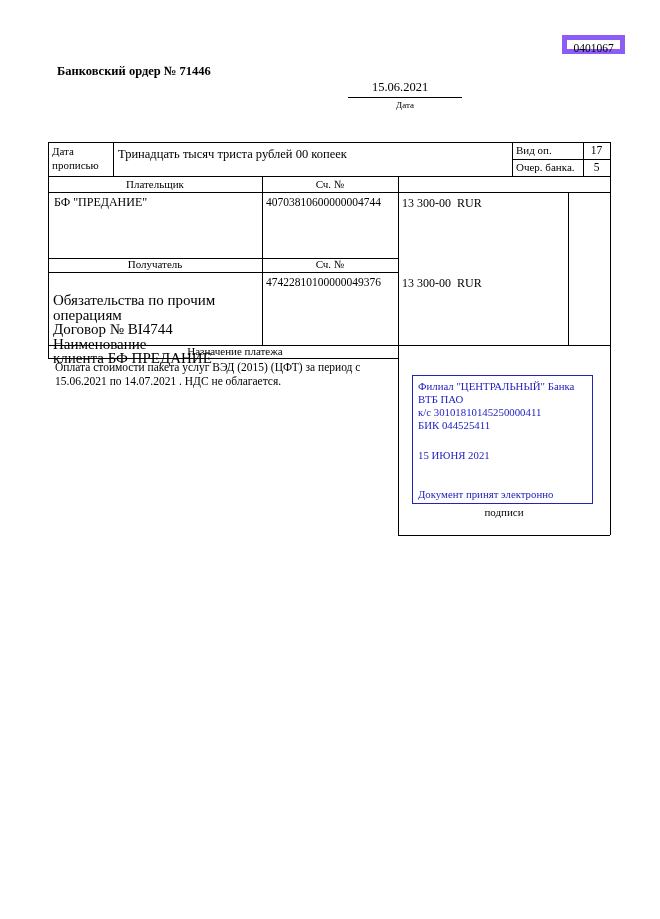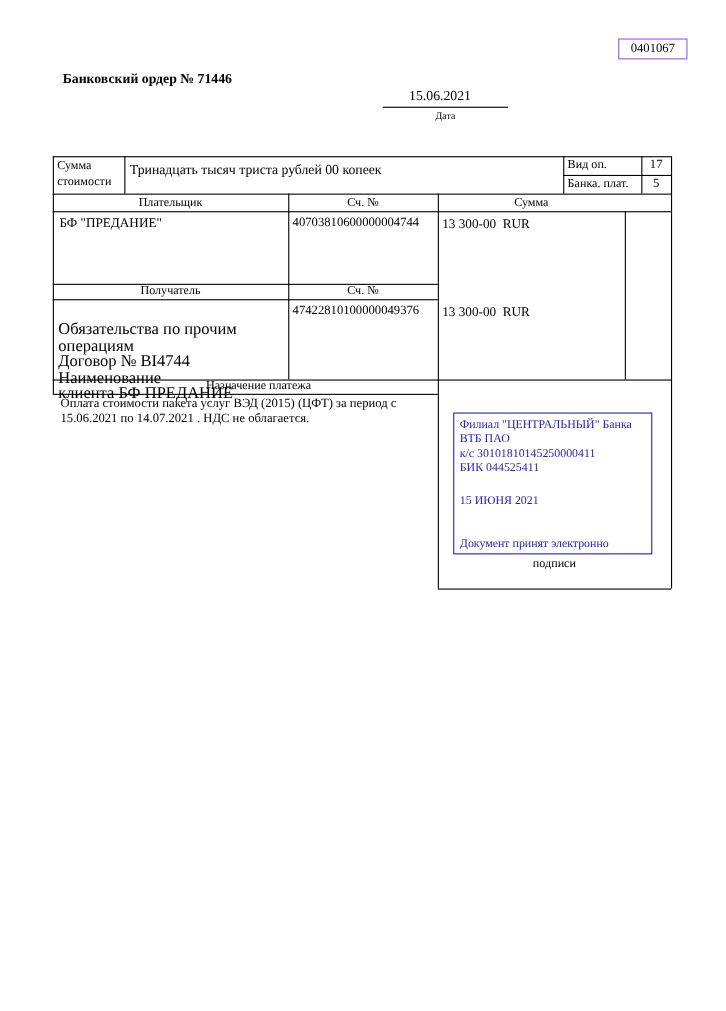--- a/index.html
+++ b/index.html
@@ -17,21 +17,21 @@
   .pre { white-space: pre; }
   .bold { font-weight: bold; }
   .stamp-box { position: absolute; border: 1px solid var(--stamp-color); }
   .stamp-text { position: absolute; color: var(--stamp-color); }
 </style>
 </head>
 <body>
 
 <div class="page">
 
-  <div class="abs ctr" style="left:562px; top:35px; width:63px; height:19px; border:1px solid #8b5cf6; line-height:17px; font-size:11.5px;">0401067</div>
+  <div class="abs ctr" style="left:562px; top:35px; width:63px; height:19px; border:5px solid #8b5cf6; line-height:17px; font-size:11.5px;">0401067</div>
 
   <div class="abs bold" style="left:57px; top:64px; font-size:12.5px;text-align:right;">Банковский ордер № 71446</div>
 
   <div class="abs ctr" style="left:343px; top:80px; width:114px; font-size:12.5px;">15.06.2021</div>
   <div class="hl" style="left:348px; top:97px; width:114px;"></div>
   <div class="abs ctr" style="left:348px; top:100px; width:114px; font-size:9px;">Дата</div>
 
   <div class="abs" style="left:48px; top:142px; width:563px; height:394px;">
 
     <div class="hl" style="left:0; top:0; width:562px;"></div>
@@ -46,30 +46,29 @@
 
     <div class="vl" style="left:0; top:0; height:216px;"></div>
     <div class="vl" style="left:562px; top:0; height:393px;"></div>
     <div class="vl" style="left:65px; top:0; height:34px;"></div>
     <div class="vl" style="left:464px; top:0; height:34px;"></div>
     <div class="vl" style="left:535px; top:0; height:34px;"></div>
     <div class="vl" style="left:214px; top:34px; height:169px;"></div>
     <div class="vl" style="left:350px; top:34px; height:359px;"></div>
     <div class="vl" style="left:520px; top:50px; height:153px;"></div>
 
-    <div class="abs" style="left:4px; top:2px; width:58px; font-size:11px; line-height:14px;">Сумма стоимости</div>
+    <div class="abs" style="left:4px; top:2px; width:58px; font-size:11px; line-height:14px;">Дата прописью</div>
     <div class="abs" style="left:70px; top:5px; font-size:12.5px;">Тринадцать тысяч триста рублей 00 копеек</div>
     <div class="abs" style="left:468px; top:0; width:64px; line-height:17px; font-size:11px;">Вид оп.</div>
     <div class="abs ctr" style="left:535px; top:0; width:27px; line-height:17px; font-size:11.5px;">17</div>
-    <div class="abs" style="left:468px; top:17px; width:64px; line-height:17px; font-size:11px;">Банка. плат.</div>
+    <div class="abs" style="left:468px; top:17px; width:64px; line-height:17px; font-size:11px;">Очер. банка.</div>
     <div class="abs ctr" style="left:535px; top:17px; width:27px; line-height:17px; font-size:11.5px;">5</div>
 
     <div class="abs ctr" style="left:0; top:34px; width:214px; line-height:16px; font-size:11px;">Плательщик</div>
     <div class="abs ctr" style="left:214px; top:34px; width:136px; line-height:16px; font-size:11px;">Сч. №</div>
-    <div class="abs ctr" style="left:350px; top:34px; width:170px; line-height:16px; font-size:11px;">Сумма</div>
 
     <div class="abs" style="left:6px; top:53px; width:204px; font-size:12px;">БФ "ПРЕДАНИЕ"</div>
     <div class="abs" style="left:218px; top:54px; font-size:11.5px;">40703810600000004744</div>
     <div class="abs pre" style="left:354px; top:54px; font-size:12px;">13 300-00  RUR</div>
 
     <div class="abs ctr" style="left:0; top:115px; width:214px; line-height:15px; font-size:11px;">Получатель</div>
     <div class="abs ctr" style="left:214px; top:115px; width:136px; line-height:15px; font-size:11px;">Сч. №</div>
 
     <div class="abs prelines" style="left:5px; top:151px; width:208px; font-size:15px; line-height:14.5px;">Обязательства по прочим операциям
 Договор № BI4744 Наименование

